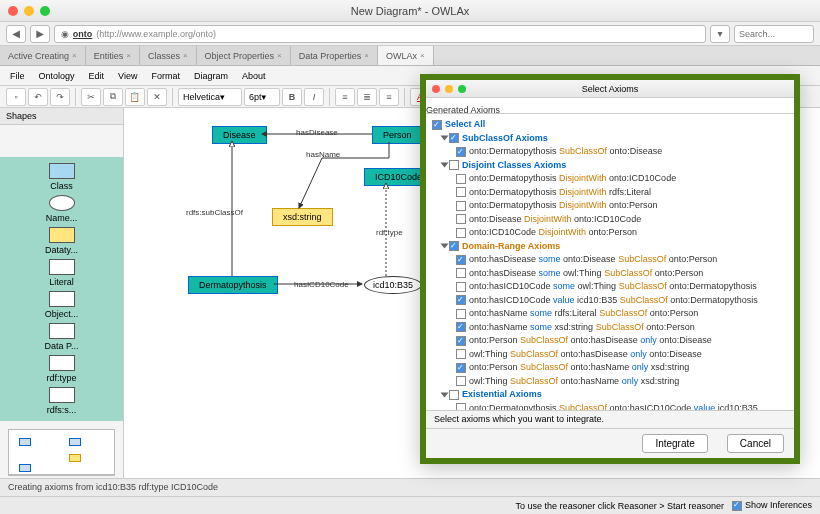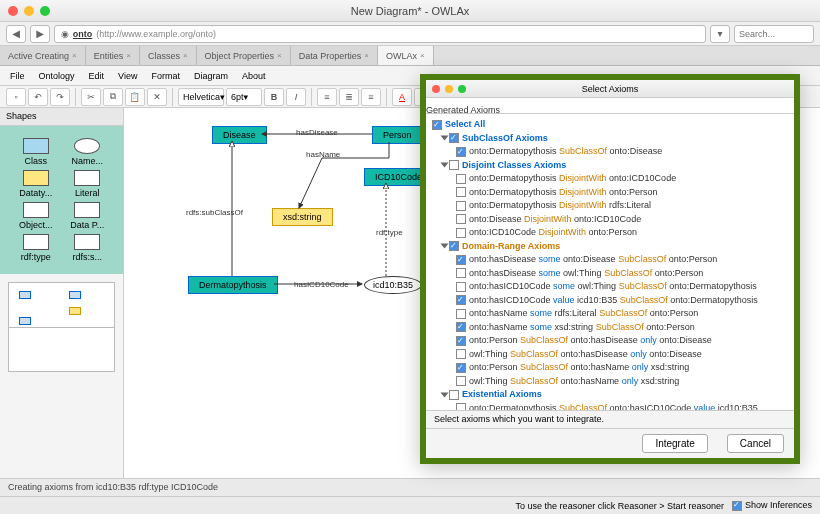--- a/index.html
+++ b/index.html
@@ -19,21 +19,21 @@
 .tab.active { background:#f4f4f4; }
 .tab .x { color:#888; font-size:8px; }
 .menubar { height:20px; background:#f4f4f4; display:flex; align-items:center; gap:14px; padding:0 10px; border-bottom:1px solid #ccc; font-size:10px; }
 .toolbar { height:22px; background:#f4f4f4; border-bottom:1px solid #ccc; display:flex; align-items:center; gap:2px; padding:0 6px; }
 .tbtn { width:20px; height:18px; background:#fff; border:1px solid #ccc; border-radius:2px; display:flex; align-items:center; justify-content:center; font-size:9px; color:#555; }
 .tsel { height:18px; background:#fff; border:1px solid #ccc; border-radius:2px; padding:0 4px; display:flex; align-items:center; font-size:9px; }
 .sep { width:1px; height:18px; background:#ccc; margin:0 3px; }
 .main { display:flex; height:calc(100% - 22px - 24px - 20px - 20px - 22px - 36px); }
 .sidebar { width:124px; background:#f4f4f4; border-right:1px solid #ccc; display:flex; flex-direction:column; }
 .shapes-hdr { height:18px; background:#e8e8e8; border-bottom:1px solid #ccc; padding:3px 6px; font-size:9px; }
-.palette { background:#9fd8c8; padding:12px; display:grid; grid-template-columns:repeat(2,1fr); gap:4px; font-size:7px; }
+.palette { background:#9fd8c8; padding:6px; display:grid; grid-template-columns:repeat(1,1fr); gap:4px; font-size:7px;margin-top:32px; }
 .pal-item { display:flex; flex-direction:column; align-items:center; gap:2px; }
 .pal-shape { width:26px; height:16px; background:#fff; border:1px solid #555; }
 .pal-shape.blue { background:#a8d8f0; } .pal-shape.yellow { background:#ffe680; } .pal-shape.ellipse { border-radius:50%; }
 .preview { margin:8px; border:1px solid #bbb; background:#fff; height:90px; }
 .preview .top { height:45px; border-bottom:1px solid #bbb; position:relative; }
 .preview .mini { position:absolute; width:12px; height:8px; border:1px solid #06c; background:#cde; }
 .canvas { flex:1; background:#fff; position:relative; }
 .node { position:absolute; border:1px solid #06c; background:#14b8a6; padding:3px 10px; font-size:9px; text-align:center; }
 .node.yellow { background:#ffe680; border-color:#cc9900; }
 .node.ellipse { border-radius:50%; background:#fff; border:1px solid #333; padding:3px 8px; }
@@ -123,21 +123,21 @@
 <div class="toolbar">
   <div class="tbtn">▫</div>
   <div class="tbtn">↶</div>
   <div class="tbtn">↷</div>
   <div class="sep"></div>
   <div class="tbtn">✂</div>
   <div class="tbtn">⧉</div>
   <div class="tbtn">📋</div>
   <div class="tbtn">✕</div>
   <div class="sep"></div>
-  <div class="tsel" style="width:46px;"><span>Helvetica</span> ▾</div>
+  <div class="tsel" style="width:64px;"><span>Helvetica</span> ▾</div>
   <div class="tsel" style="width:36px;"><span>6pt</span> ▾</div>
   <div class="tbtn">
       <b>B</b>
     </div>
   <div class="tbtn">
       <i>I</i>
     </div>
   <div class="sep"></div>
   <div class="tbtn">≡</div>
   <div class="tbtn">≣</div>
@@ -252,22 +252,22 @@
     </div>
     <span>Select Axioms</span>
   </div>
   <div class="dlg-hdr">Generated Axioms</div>
   <div class="dlg-body">
     <div><span class="cb on"></span><span class="ax-group">Select All</span></div>
     <div style="margin-left:10px;"><span class="tri open"></span><span class="cb on"></span><span class="ax-group">SubClassOf Axioms</span></div>
     <div class="ax-item"><span class="cb on"></span><span>onto:Dermatopythosis</span> <span class="oc">SubClassOf</span> <span>onto:Disease</span></div>
     <div style="margin-left:10px;"><span class="tri open"></span><span class="cb"></span><span class="ax-group">Disjoint Classes Axioms</span></div>
     <div class="ax-item"><span class="cb"></span><span>onto:Dermatopythosis</span> <span class="oc">DisjointWith</span> <span>onto:ICD10Code</span></div>
+    <div class="ax-item"><span class="cb"></span><span>onto:Dermatopythosis</span> <span class="oc">DisjointWith</span> <span>rdfs:Literal</span></div>
     <div class="ax-item"><span class="cb"></span><span>onto:Dermatopythosis</span> <span class="oc">DisjointWith</span> <span>onto:Person</span></div>
-    <div class="ax-item"><span class="cb"></span><span>onto:Dermatopythosis</span> <span class="oc">DisjointWith</span> <span>rdfs:Literal</span></div>
     <div class="ax-item"><span class="cb"></span><span>onto:Disease</span> <span class="oc">DisjointWith</span> <span>onto:ICD10Code</span></div>
     <div class="ax-item"><span class="cb"></span><span>onto:ICD10Code</span> <span class="oc">DisjointWith</span> <span>onto:Person</span></div>
     <div style="margin-left:10px;"><span class="tri open"></span><span class="cb on"></span><span class="ax-group" style="color:#cc7a00;">Domain-Range Axioms</span></div>
     <div class="ax-item"><span class="cb on"></span><span>onto:hasDisease</span> <span class="bl">some</span> <span>onto:Disease</span> <span class="oc">SubClassOf</span> <span>onto:Person</span></div>
     <div class="ax-item"><span class="cb"></span><span>onto:hasDisease</span> <span class="bl">some</span> <span>owl:Thing</span> <span class="oc">SubClassOf</span> <span>onto:Person</span></div>
     <div class="ax-item"><span class="cb"></span><span>onto:hasICD10Code</span> <span class="bl">some</span> <span>owl:Thing</span> <span class="oc">SubClassOf</span> <span>onto:Dermatopythosis</span></div>
     <div class="ax-item"><span class="cb on"></span><span>onto:hasICD10Code</span> <span class="bl">value</span> <span>icd10:B35</span> <span class="oc">SubClassOf</span> <span>onto:Dermatopythosis</span></div>
     <div class="ax-item"><span class="cb"></span><span>onto:hasName</span> <span class="bl">some</span> <span>rdfs:Literal</span> <span class="oc">SubClassOf</span> <span>onto:Person</span></div>
     <div class="ax-item"><span class="cb on"></span><span>onto:hasName</span> <span class="bl">some</span> <span>xsd:string</span> <span class="oc">SubClassOf</span> <span>onto:Person</span></div>
     <div class="ax-item"><span class="cb on"></span><span>onto:Person</span> <span class="oc">SubClassOf</span> <span>onto:hasDisease</span> <span class="bl">only</span> <span>onto:Disease</span></div>

